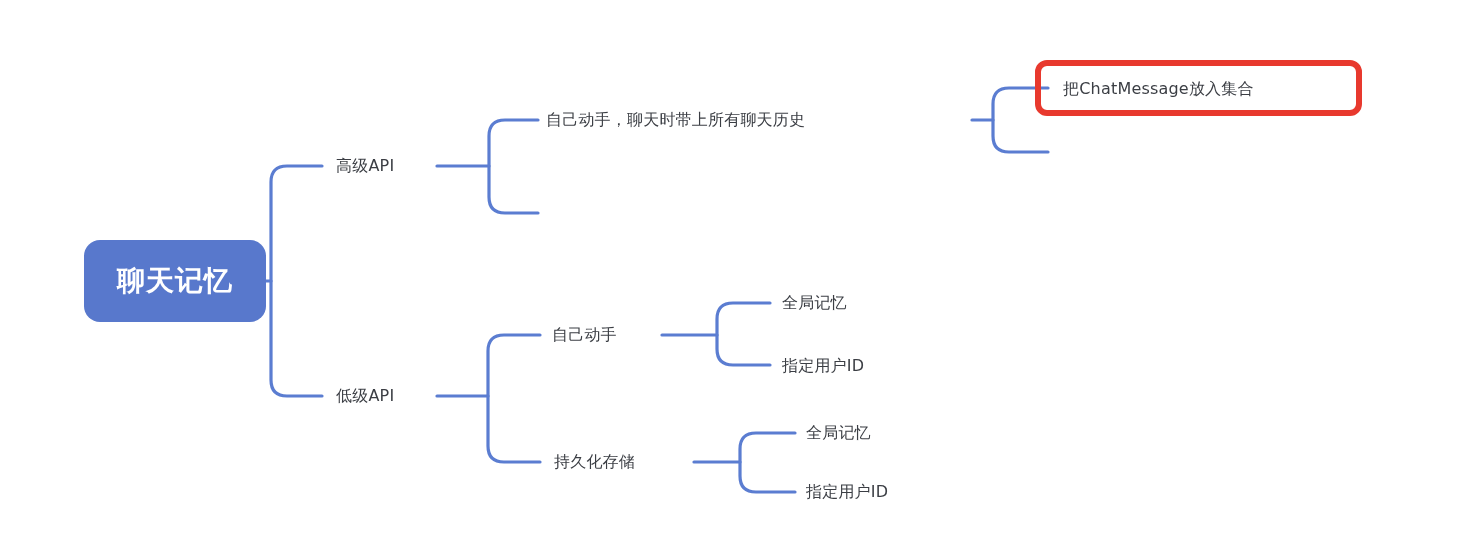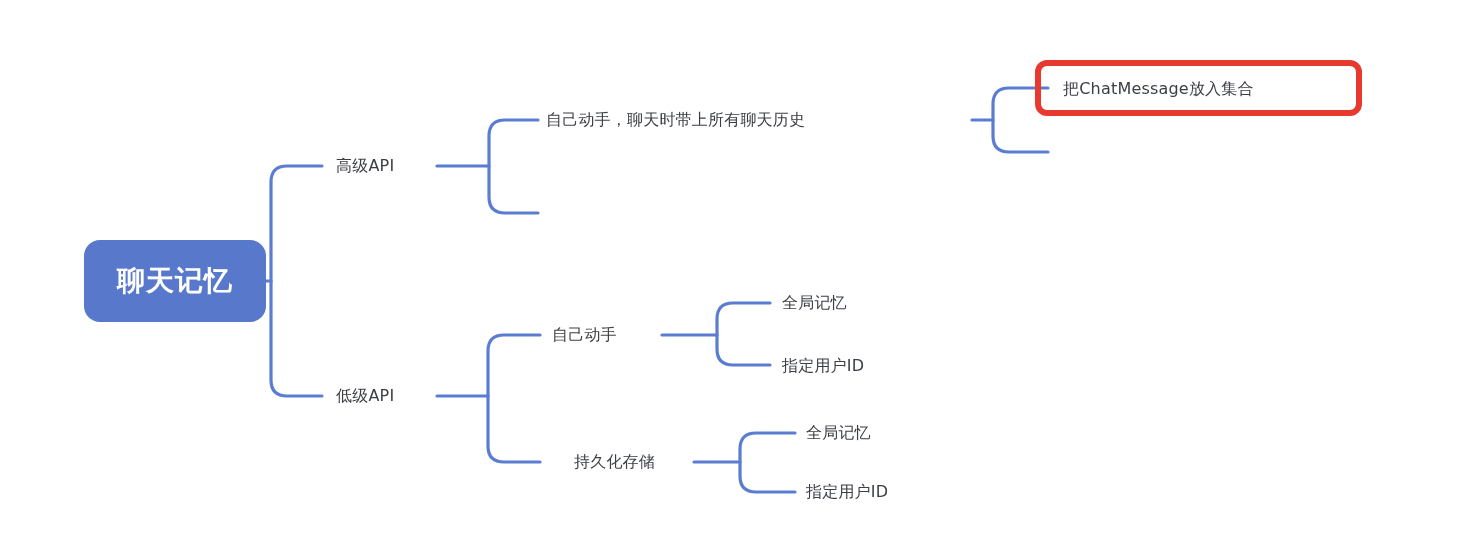--- a/index.html
+++ b/index.html
@@ -95,21 +95,21 @@
   <div class="root-node">聊天记忆</div>
 
   <div class="node" style="left:336px; top:166px;">高级API</div>
   <div class="node" style="left:336px; top:396px;">低级API</div>
 
   <div class="node" style="left:546px; top:120px;">自己动手，聊天时带上所有聊天历史</div>
 
   <div class="node" style="left:1063px; top:89px;">把ChatMessage放入集合</div>
 
   <div class="node" style="left:552px; top:335px;">自己动手</div>
-  <div class="node" style="left:574px; top:462px;font-family:Liberation Mono, monospace;">持久化存储</div>
+  <div class="node" style="left:554px; top:462px;font-family:Liberation Mono, monospace;">持久化存储</div>
 
   <div class="node" style="left:782px; top:303px;">全局记忆</div>
   <div class="node" style="left:782px; top:366px;">指定用户ID</div>
 
   <div class="node" style="left:806px; top:433px;">全局记忆</div>
   <div class="node" style="left:806px; top:492px;">指定用户ID</div>
 
   <div class="highlight-box"></div>
 
 </div>

